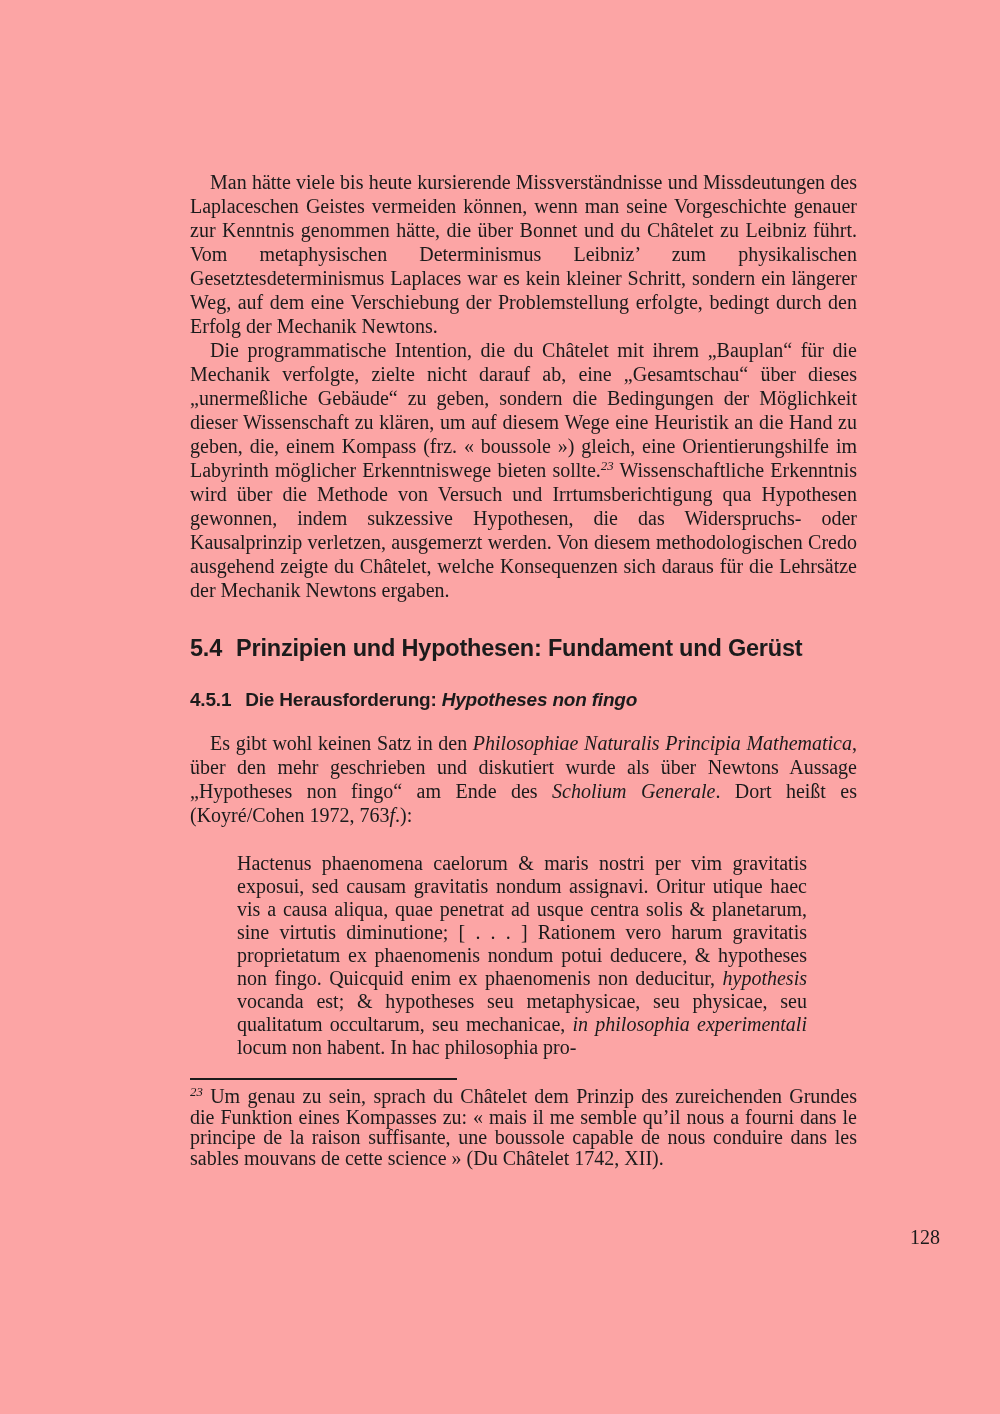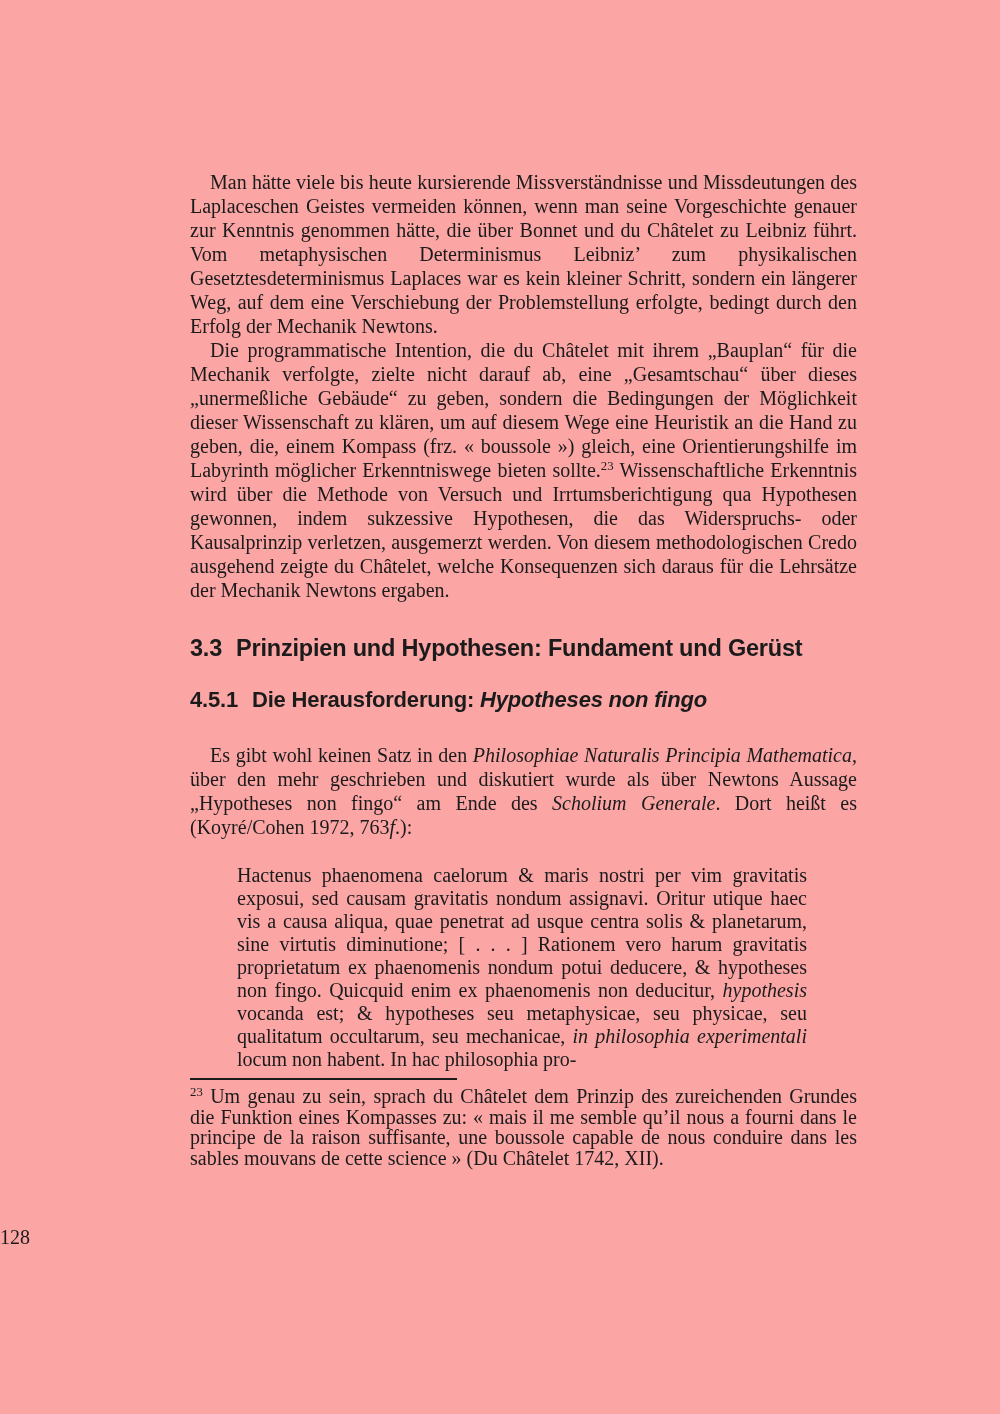--- a/index.html
+++ b/index.html
@@ -28,45 +28,46 @@
     margin: 0;
     text-indent: 20px;
   }
 
   sup {
     font-size: 64%;
     line-height: 0;
     vertical-align: baseline;
     position: relative;
     top: -0.55em;
+    font-style: italic;
   }
 
   .it { font-style: italic; }
 
   h1.section {
     font-family: "Liberation Sans", sans-serif;
     font-weight: bold;
     font-size: 23.5px;
     line-height: 28px;
     margin: 32px 0 0 0;
     text-align: left;
     letter-spacing: -0.2px;
   }
   h2.subsection {
     font-family: "Liberation Sans", sans-serif;
     font-weight: bold;
-    font-size: 22px;
+    font-size: 19px;
     line-height: 23px;
     margin: 26px 0 0 0;
     text-align: left;
     letter-spacing: -0.2px;
   }
   .hnum { display: inline-block; margin-right: 14px; }
 
-  p.after-heading { margin-top: 32px; }
+  p.after-heading { margin-top: 20px; }
 
   blockquote.quote {
     margin: 25px 50px 8px 47px;
     font-size: 20px;
     line-height: 23px;
     text-align: justify;
   }
 
   .footnote-rule {
     position: absolute;
@@ -86,36 +87,36 @@
     line-height: 20.5px;
     text-align: justify;
   }
   .footnote p { margin: 0; }
 
   .page-number {
     position: absolute;
     left: 0;
     top: 1226px;
     width: 940px;
-    text-align: left;
+    text-align: right;
     font-size: 20px;
   }
 </style>
 </head>
 <body>
 
 <div class="sheet">
 
   <div class="textblock">
 
     <p class="body"><span>Man hätte viele bis heute kursierende Missverständnisse und Missdeutungen des Laplaceschen Geistes vermeiden können, wenn man seine Vorgeschichte genauer zur Kenntnis genommen hätte, die über Bonnet und du Châtelet zu Leibniz führt. Vom metaphysischen Determinismus Leibniz’ zum physikalischen Gesetztesdeterminismus Laplaces war es kein kleiner Schritt, sondern ein längerer Weg, auf dem eine Verschiebung der Problemstellung erfolgte, bedingt durch den Erfolg der Mechanik Newtons.</span></p>
 
     <p class="body"><span>Die programmatische Intention, die du Châtelet mit ihrem „Bauplan“ für die Mechanik verfolgte, zielte nicht darauf ab, eine „Gesamtschau“ über dieses „unermeßliche Gebäude“ zu geben, sondern die Bedingungen der Möglichkeit dieser Wissenschaft zu klären, um auf diesem Wege eine Heuristik an die Hand zu geben, die, einem Kompass (frz. « boussole ») gleich, eine Orientierungshilfe im Labyrinth möglicher Erkenntniswege bieten sollte.</span><sup>23</sup><span> Wissenschaftliche Erkenntnis wird über die Methode von Versuch und Irrtumsberichtigung qua Hypothesen gewonnen, indem sukzessive Hypothesen, die das Widerspruchs- oder Kausalprinzip verletzen, ausgemerzt werden. Von diesem methodologischen Credo ausgehend zeigte du Châtelet, welche Konsequenzen sich daraus für die Lehrsätze der Mechanik Newtons ergaben.</span></p>
 
-    <h1 class="section"><span class="hnum">3.3</span><span><span>Prinzipien und Hypothesen: Fundament und Gerüst</span></span></h1>
+    <h1 class="section"><span class="hnum">5.4</span><span><span>Prinzipien und Hypothesen: Fundament und Gerüst</span></span></h1>
 
     <h2 class="subsection"><span class="hnum">4.5.1</span><span><span>Die Herausforderung: </span><span class="it">Hypotheses non fingo</span></span></h2>
 
     <p class="body after-heading"><span>Es gibt wohl keinen Satz in den </span><span class="it">Philosophiae Naturalis Principia Mathematica</span><span>, über den mehr geschrieben und diskutiert wurde als über Newtons Aussage „Hypotheses non fingo“ am Ende des </span><span class="it">Scholium Generale</span><span>. Dort heißt es (Koyré/Cohen 1972, 763</span><span class="it">f</span><span>.):</span></p>
 
     <blockquote class="quote"><span>Hactenus phaenomena caelorum &amp; maris nostri per vim gravitatis exposui, sed causam gravitatis nondum assignavi. Oritur utique haec vis a causa aliqua, quae penetrat ad usque centra solis &amp; planetarum, sine virtutis diminutione; [ . . . ] Rationem vero harum gravitatis proprietatum ex phaenomenis nondum potui deducere, &amp; hypotheses non fingo. Quicquid enim ex phaenomenis non deducitur, </span><span class="it">hypothesis</span><span> vocanda est; &amp; hypotheses seu metaphysicae, seu physicae, seu qualitatum occultarum, seu mechanicae, </span><span class="it">in philosophia experimentali</span><span> locum non habent. In hac philosophia pro-</span></blockquote>
 
   </div>
 
   <div class="footnote-rule"></div>

